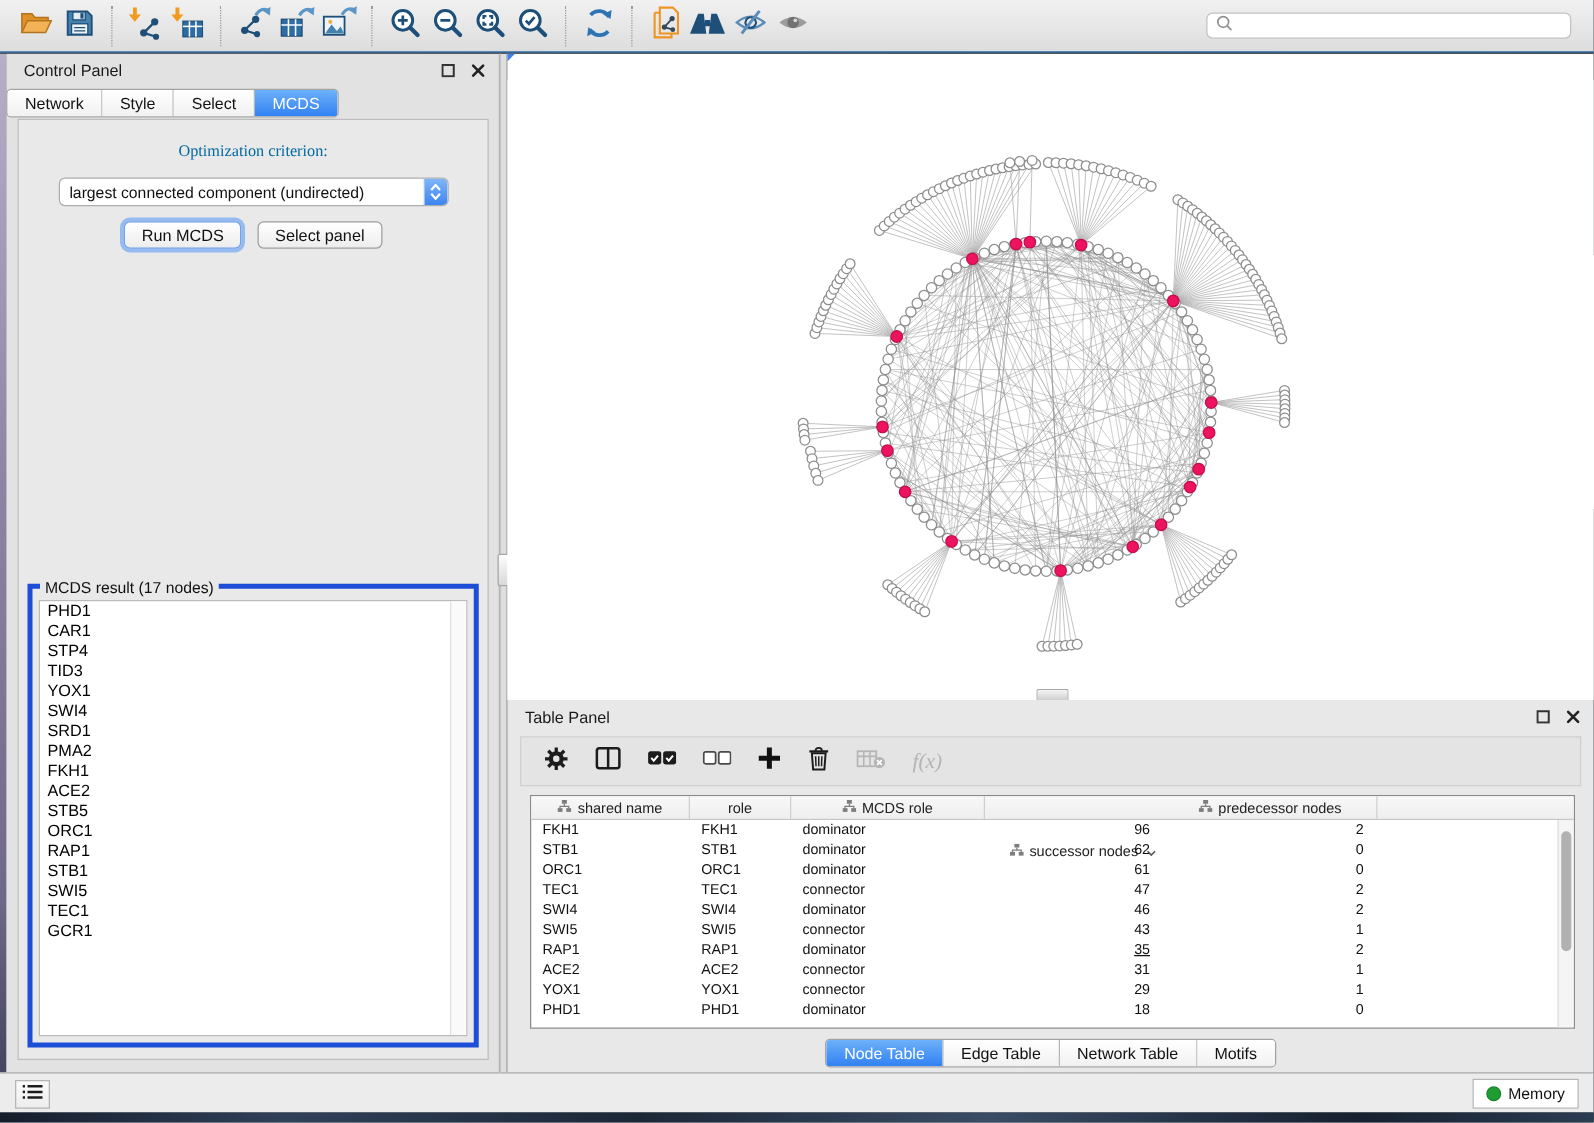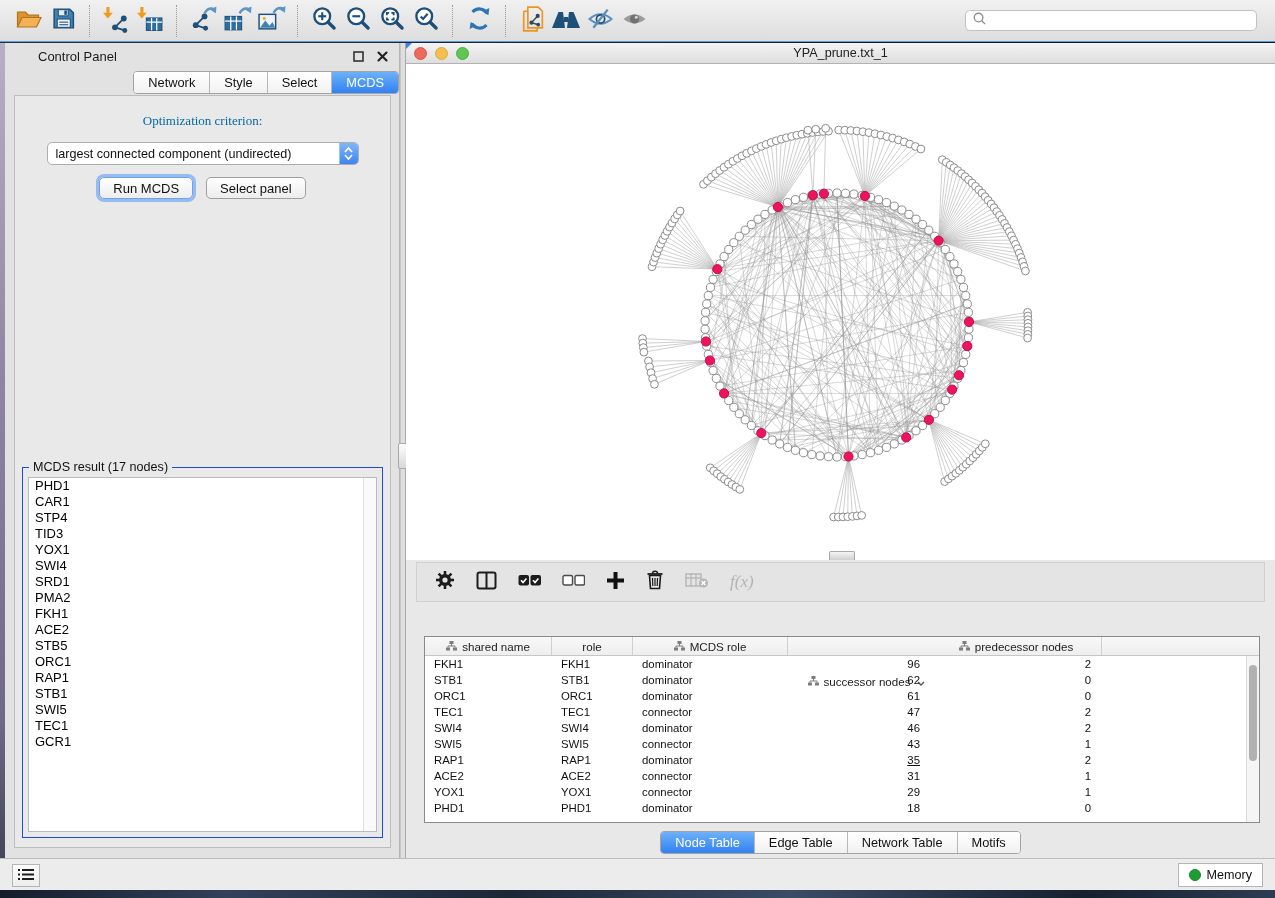--- a/index.html
+++ b/index.html
@@ -16,44 +16,44 @@
   #toolbar { position:absolute; left:0; top:0; width:1275px; height:42px;
     background:linear-gradient(#f1f1f1,#dddddd); border-bottom:1px solid #5b9bd5;
     display:flex; align-items:center; padding:0 10px 0 12px; }
   .tb-btn { width:34px; height:34px; display:flex; align-items:center; justify-content:center; border-radius:4px; cursor:default; flex:none; }
   .tb-sep { width:1px; height:32px; border-left:1px dotted #9a9a9a; margin:0 9px; flex:none; }
   #search-wrap { margin-left:auto; width:292px; height:21px; background:#fff; border:1px solid #c2c2c2; border-radius:5px;
     display:flex; align-items:center; padding-left:6px; margin-right:8px; }
   #search-input { border:none; outline:none; flex:1; height:17px; font-size:12px; background:transparent; }
 
   
-  #control-panel { position:absolute; left:5px; top:43px; width:395px; height:815px; background:#e2e2e2; border-right:1px solid #b5b5b5;padding-left:19px; }
+  #control-panel { position:absolute; left:5px; top:43px; width:395px; height:815px; background:#e2e2e2; border-right:1px solid #b5b5b5; }
   .panel-titlebar { height:27px; display:flex; align-items:center; padding:0 10px 0 14px; font-size:13px; color:#1a1a1a; }
   .panel-title-icons { margin-left:auto; display:flex; align-items:center; gap:10px; }
   .ico-btn { width:14px; height:14px; display:flex; align-items:center; justify-content:center; }
 
-  .seg-tabs { display:flex; justify-content:flex-end; margin-top:1px; }
+  .seg-tabs { display:flex; justify-content:flex-start; margin-top:1px; }
   .seg-group { display:flex; border:1px solid #a3a3a3; border-radius:4px; overflow:hidden; background:#fff; }
   .seg-tab { padding:3px 14px; font-size:12.8px; background:linear-gradient(#ffffff,#f1f1f1); border-right:1px solid #b8b8b8; color:#111; cursor:default; }
   .seg-tab:last-child { border-right:none; }
   .seg-tab.active { background:linear-gradient(#6db1f9,#3181f2); color:#fff; }
 
   #cp-content { position:absolute; left:9px; top:52px; width:377px; height:753px;
     background:#e9e9e9; border:1px solid #bdbdbd; display:flex; flex-direction:column; align-items:center; padding-top:17px; }
   #opt-label { font-size:13px; color:#0369a1;font-family:Liberation Serif, serif; }
   #opt-select { margin-top:13px; width:312px; height:23px; background:#fff; border:1px solid #adadad; border-radius:5px;
     display:flex; align-items:center; overflow:hidden; }
   #opt-select .value { flex:1; font-size:12.6px; padding-left:8px; color:#111; white-space:nowrap; }
   #opt-select .stepper { width:19px; height:23px; background:linear-gradient(#83b9f9,#3b82ef); display:flex; flex-direction:column; align-items:center; justify-content:center; gap:1px; border-left:1px solid #9ec4f2; }
   .btn-row { margin-top:12px; display:flex; gap:13px;justify-content:flex-end; }
   .mac-btn { height:22px; padding:0 13px; font-size:13px; color:#111; background:linear-gradient(#ffffff,#ededed);
     border:1px solid #9f9f9f; border-radius:5px; font-family:"Liberation Sans",sans-serif; }
   .mac-btn.focused { box-shadow:0 0 0 3px rgba(106,163,245,.65); border-color:#6ea3e8; }
   #cp-spacer { flex:1; }
-  #mcds-fieldset { width:361px; height:371px; border:1px solid #1d4ed8; margin-bottom:9px; position:relative; background:#e9e9e9;margin-top:16px; }
+  #mcds-fieldset { width:361px; height:371px; border:4px solid #1d4ed8; margin-bottom:9px; position:relative; background:#e9e9e9;margin-top:16px; }
   #mcds-legend { position:absolute; top:-8px; left:6px; background:#e9e9e9; padding:0 4px; font-size:12.6px; color:#111; }
   #mcds-list { position:absolute; left:5px; right:5px; top:9px; bottom:5px; background:#fff; border:1px solid #bbb; overflow:hidden; }
   #mcds-scroll { position:absolute; right:0; top:0; bottom:0; width:13px; background:#fafafa; border-left:1px solid #e0e0e0; }
   .mcds-item { font-size:13px; line-height:16px; padding-left:6px; color:#000; }
 
   
   #v-splitter { position:absolute; left:400px; top:43px; width:6px; height:815px; background:#dfdfdf; border-left:1px solid #c6c6c6; border-right:1px solid #a9a9a9; }
   #v-handle { position:absolute; left:-3px; top:400px; width:10px; height:26px; background:linear-gradient(#fdfdfd,#d8d8d8); border:1px solid #a8a8a8; border-radius:2px; }
 
   
@@ -357,26 +357,20 @@
       </div>
     </div>
   </div>
 
   <div id="v-splitter">
     <div id="v-handle"></div>
   </div>
 
   <div id="network-panel">
     <div id="blue-corner"></div>
-    <div id="net-titlebar">
-      <span class="traffic t-red"></span>
-      <span class="traffic t-yellow"></span>
-      <span class="traffic t-green"></span>
-      <span id="net-title">YPA_prune.txt_1</span>
-    </div>
     <div id="net-canvas">
       <svg id="net-svg" width="867" height="496" viewBox="0 0 867 496">
           <path d="M371.9 143.0 L297.5 120.3M371.9 143.0 L301.4 116.7M371.9 143.0 L305.4 113.1M371.9 143.0 L309.5 109.7M371.9 143.0 L313.7 106.5M371.9 143.0 L318.0 103.3M371.9 143.0 L322.4 100.2M371.9 143.0 L326.9 97.3M371.9 143.0 L331.4 94.5M371.9 143.0 L336.0 91.8M371.9 143.0 L340.7 89.3M371.9 143.0 L345.5 86.9M371.9 143.0 L350.3 84.6M371.9 143.0 L355.2 82.4M371.9 143.0 L360.1 80.4M371.9 143.0 L365.1 78.5M371.9 143.0 L370.2 76.8M371.9 143.0 L375.3 75.2M371.9 143.0 L380.4 73.7M371.9 143.0 L385.6 72.4M371.9 143.0 L390.8 71.2M371.9 143.0 L396.0 70.2M371.9 143.0 L401.3 69.3M371.9 143.0 L406.6 68.5M371.9 143.0 L411.9 67.9M371.9 143.0 L417.2 67.5M371.9 143.0 L422.5 67.2M406.9 131.2 L401.9 66.2M406.9 131.2 L409.7 65.2M417.9 129.7 L419.7 64.3M458.9 132.0 L432.7 66.0M458.9 132.0 L438.8 66.2M458.9 132.0 L444.8 66.5M458.9 132.0 L450.9 67.0M458.9 132.0 L456.9 67.7M458.9 132.0 L462.9 68.6M458.9 132.0 L468.9 69.7M458.9 132.0 L474.9 71.0M458.9 132.0 L480.8 72.5M458.9 132.0 L486.6 74.1M458.9 132.0 L492.4 75.9M458.9 132.0 L498.2 77.9M458.9 132.0 L503.8 80.1M458.9 132.0 L509.4 82.5M458.9 132.0 L514.9 85.0M532.6 176.7 L536.3 95.7M532.6 176.7 L540.3 98.3M532.6 176.7 L544.2 101.0M532.6 176.7 L548.0 103.7M532.6 176.7 L551.8 106.6M532.6 176.7 L555.5 109.6M532.6 176.7 L559.1 112.6M532.6 176.7 L562.6 115.8M532.6 176.7 L566.1 119.0M532.6 176.7 L569.5 122.3M532.6 176.7 L572.8 125.7M532.6 176.7 L576.0 129.1M532.6 176.7 L579.1 132.7M532.6 176.7 L582.2 136.3M532.6 176.7 L585.2 140.0M532.6 176.7 L588.0 143.7M532.6 176.7 L590.8 147.6M532.6 176.7 L593.5 151.4M532.6 176.7 L596.1 155.4M532.6 176.7 L598.6 159.4M532.6 176.7 L601.0 163.5M532.6 176.7 L603.3 167.6M532.6 176.7 L605.5 171.8M532.6 176.7 L607.6 176.1M532.6 176.7 L609.6 180.3M532.6 176.7 L611.5 184.7M532.6 176.7 L613.3 189.1M532.6 176.7 L615.0 193.5M532.6 176.7 L616.6 197.9M532.6 176.7 L618.0 202.4M532.6 176.7 L619.4 207.0M563.0 258.0 L621.6 248.3M563.0 258.0 L621.8 252.0M563.0 258.0 L621.9 255.7M563.0 258.0 L622.0 259.3M563.0 258.0 L622.0 263.0M563.0 258.0 L621.9 266.7M563.0 258.0 L621.8 270.3M563.0 258.0 L621.6 274.0M311.4 205.2 L246.0 202.7M311.4 205.2 L247.5 198.1M311.4 205.2 L249.1 193.5M311.4 205.2 L250.8 189.1M311.4 205.2 L252.7 184.6M311.4 205.2 L254.6 180.2M311.4 205.2 L256.7 175.8M311.4 205.2 L258.9 171.5M311.4 205.2 L261.1 167.3M311.4 205.2 L263.5 163.1M311.4 205.2 L266.0 159.0M311.4 205.2 L268.6 154.9M311.4 205.2 L271.3 150.9M311.4 205.2 L274.1 147.0M300.0 277.5 L236.5 274.6M300.0 277.5 L236.8 279.1M300.0 277.5 L237.3 283.6M300.0 277.5 L237.9 288.1M303.9 296.5 L242.4 297.0M303.9 296.5 L243.6 302.9M303.9 296.5 L245.0 308.7M303.9 296.5 L246.6 314.6M303.9 296.5 L248.4 320.3M355.3 369.1 L304.2 403.8M355.3 369.1 L307.7 406.8M355.3 369.1 L311.2 409.7M355.3 369.1 L314.8 412.6M355.3 369.1 L318.5 415.3M355.3 369.1 L322.2 418.0M355.3 369.1 L326.0 420.5M355.3 369.1 L329.9 423.0M355.3 369.1 L333.8 425.4M442.5 392.5 L427.6 453.0M442.5 392.5 L432.3 453.0M442.5 392.5 L437.0 452.9M442.5 392.5 L441.7 452.7M442.5 392.5 L446.4 452.4M442.5 392.5 L451.1 451.9M442.5 392.5 L455.7 451.4M522.9 355.8 L538.6 417.6M522.9 355.8 L542.4 414.9M522.9 355.8 L546.1 412.1M522.9 355.8 L549.8 409.3M522.9 355.8 L553.4 406.3M522.9 355.8 L556.9 403.3M522.9 355.8 L560.3 400.2M522.9 355.8 L563.7 397.0M522.9 355.8 L567.0 393.7M522.9 355.8 L570.2 390.3M522.9 355.8 L573.3 386.9M522.9 355.8 L576.3 383.4M522.9 355.8 L579.3 379.8" fill="none" stroke="#a8a8a8" stroke-width="0.7" opacity="0.8"></path>
           <path d="M371.9 143.0 L389.4 386.3M371.9 143.0 L559.7 290.4M371.9 143.0 L314.0 199.9M371.9 143.0 L516.6 361.5M371.9 143.0 L528.7 172.3M371.9 143.0 L551.7 314.4M371.9 143.0 L554.9 215.4M371.9 143.0 L495.8 376.0M371.9 143.0 L472.6 386.3M371.9 143.0 L431.0 393.0M371.9 143.0 L304.5 223.4M371.9 143.0 L528.7 172.3M371.9 143.0 L464.5 388.7M371.9 143.0 L339.2 355.8M371.9 143.0 L528.7 349.7M371.9 143.0 L304.5 298.6M371.9 143.0 L359.0 371.6M371.9 143.0 L314.0 322.1M371.9 143.0 L405.8 131.4M371.9 143.0 L431.0 393.0M371.9 143.0 L352.0 155.2M371.9 143.0 L389.4 386.3M371.9 143.0 L488.3 142.1M371.9 143.0 L480.5 383.4M371.9 143.0 L318.1 329.4M371.9 143.0 L495.8 146.0M371.9 143.0 L359.0 150.4M371.9 143.0 L397.5 133.3M371.9 143.0 L456.2 131.4M371.9 143.0 L345.4 361.5M371.9 143.0 L557.5 298.6M371.9 143.0 L548.0 322.1M371.9 143.0 L510.0 155.2M371.9 143.0 L339.2 355.8M406.9 131.2 L472.6 386.3M406.9 131.2 L381.5 383.4M406.9 131.2 L307.1 306.6M406.9 131.2 L381.5 383.4M406.9 131.2 L510.0 155.2M406.9 131.2 L359.0 150.4M406.9 131.2 L345.4 361.5M406.9 131.2 L464.5 388.7M406.9 131.2 L373.7 379.9M406.9 131.2 L318.1 192.6M406.9 131.2 L373.7 379.9M406.9 131.2 L339.2 166.2M406.9 131.2 L543.9 329.4M406.9 131.2 L304.5 223.4M406.9 131.2 L539.3 336.5M406.9 131.2 L299.1 256.8M417.9 129.7 L551.7 207.6M417.9 129.7 L397.5 133.3M417.9 129.7 L310.3 207.6M417.9 129.7 L333.3 172.3M417.9 129.7 L422.5 392.7M417.9 129.7 L495.8 376.0M417.9 129.7 L464.5 133.3M417.9 129.7 L300.7 282.1M417.9 129.7 L447.9 130.1M417.9 129.7 L299.1 256.8M417.9 129.7 L554.9 306.6M417.9 129.7 L488.3 142.1M417.9 129.7 L522.8 166.2M417.9 129.7 L539.3 185.5M458.9 132.0 L299.6 273.7M458.9 132.0 L562.9 265.2M458.9 132.0 L389.4 135.7M458.9 132.0 L422.5 129.3M458.9 132.0 L299.6 248.3M458.9 132.0 L300.7 282.1M458.9 132.0 L304.5 223.4M458.9 132.0 L431.0 393.0M458.9 132.0 L557.5 298.6M458.9 132.0 L561.3 239.9M458.9 132.0 L510.0 366.8M458.9 132.0 L381.5 138.6M458.9 132.0 L464.5 388.7M458.9 132.0 L397.5 133.3M458.9 132.0 L397.5 133.3M458.9 132.0 L516.6 160.5M458.9 132.0 L562.4 273.7M458.9 132.0 L439.5 129.3M532.6 176.7 L559.7 290.4M532.6 176.7 L559.7 231.6M532.6 176.7 L304.5 223.4M532.6 176.7 L373.7 379.9M532.6 176.7 L472.6 135.7M532.6 176.7 L366.2 146.0M532.6 176.7 L373.7 142.1M532.6 176.7 L488.3 142.1M532.6 176.7 L366.2 376.0M532.6 176.7 L447.9 130.1M532.6 176.7 L548.0 199.9M532.6 176.7 L352.0 366.8M532.6 176.7 L439.5 129.3M532.6 176.7 L464.5 388.7M532.6 176.7 L559.7 231.6M532.6 176.7 L456.2 390.6M532.6 176.7 L456.2 131.4M532.6 176.7 L447.9 130.1M532.6 176.7 L528.7 349.7M532.6 176.7 L310.3 207.6M532.6 176.7 L333.3 172.3M532.6 176.7 L345.4 361.5M532.6 176.7 L300.7 282.1M532.6 176.7 L373.7 379.9M532.6 176.7 L562.9 256.8M532.6 176.7 L456.2 131.4M532.6 176.7 L522.8 166.2M532.6 176.7 L405.8 131.4M563.0 258.0 L559.7 290.4M563.0 258.0 L495.8 376.0M563.0 258.0 L559.7 290.4M563.0 258.0 L472.6 386.3M563.0 258.0 L562.9 265.2M563.0 258.0 L516.6 361.5M563.0 258.0 L562.9 265.2M563.0 258.0 L327.8 178.7M563.0 258.0 L539.3 336.5M563.0 258.0 L534.2 178.7M561.3 282.1 L557.5 298.6M561.3 282.1 L414.1 130.1M561.3 282.1 L472.6 135.7M561.3 282.1 L314.0 322.1M561.3 282.1 L562.9 256.8M561.3 282.1 L439.5 129.3M553.0 311.3 L554.9 215.4M553.0 311.3 L397.5 388.7M553.0 311.3 L551.7 314.4M553.0 311.3 L299.6 248.3M553.0 311.3 L464.5 388.7M553.0 311.3 L439.5 129.3M553.0 311.3 L464.5 388.7M553.0 311.3 L543.9 192.6M546.1 325.6 L472.6 135.7M546.1 325.6 L510.0 155.2M546.1 325.6 L522.8 355.8M546.1 325.6 L302.3 290.4M546.1 325.6 L557.5 223.4M546.1 325.6 L389.4 386.3M546.1 325.6 L559.7 231.6M546.1 325.6 L543.9 192.6M522.9 355.8 L464.5 388.7M522.9 355.8 L302.3 231.6M522.9 355.8 L554.9 306.6M522.9 355.8 L333.3 172.3M522.9 355.8 L559.7 290.4M522.9 355.8 L539.3 185.5M522.9 355.8 L472.6 135.7M522.9 355.8 L381.5 383.4M522.9 355.8 L300.7 239.9M522.9 355.8 L366.2 376.0M522.9 355.8 L503.0 371.6M522.9 355.8 L559.7 231.6M522.9 355.8 L516.6 361.5M522.9 355.8 L304.5 223.4M500.2 373.4 L551.7 314.4M500.2 373.4 L373.7 142.1M500.2 373.4 L366.2 376.0M500.2 373.4 L539.3 185.5M500.2 373.4 L322.7 336.5M500.2 373.4 L318.1 329.4M500.2 373.4 L480.5 383.4M500.2 373.4 L300.7 239.9M500.2 373.4 L522.8 166.2M500.2 373.4 L345.4 160.5M500.2 373.4 L488.3 142.1M500.2 373.4 L327.8 343.3M500.2 373.4 L510.0 155.2M500.2 373.4 L373.7 142.1M500.2 373.4 L562.4 273.7M500.2 373.4 L456.2 131.4M442.5 392.5 L539.3 336.5M442.5 392.5 L456.2 390.6M442.5 392.5 L559.7 290.4M442.5 392.5 L300.7 239.9M442.5 392.5 L431.0 129.0M442.5 392.5 L431.0 129.0M442.5 392.5 L389.4 386.3M442.5 392.5 L516.6 361.5M442.5 392.5 L562.4 248.3M442.5 392.5 L310.3 207.6M442.5 392.5 L299.1 265.2M442.5 392.5 L510.0 155.2M442.5 392.5 L310.3 314.4M442.5 392.5 L488.3 142.1M442.5 392.5 L310.3 314.4M442.5 392.5 L472.6 386.3M442.5 392.5 L548.0 322.1M442.5 392.5 L431.0 129.0M442.5 392.5 L557.5 298.6M442.5 392.5 L373.7 142.1M442.5 392.5 L534.2 343.3M442.5 392.5 L562.9 265.2M355.3 369.1 L366.2 376.0M355.3 369.1 L302.3 290.4M355.3 369.1 L439.5 129.3M355.3 369.1 L381.5 383.4M355.3 369.1 L299.1 256.8M355.3 369.1 L352.0 366.8M355.3 369.1 L522.8 166.2M355.3 369.1 L397.5 133.3M355.3 369.1 L366.2 376.0M355.3 369.1 L516.6 160.5M355.3 369.1 L333.3 172.3M355.3 369.1 L495.8 376.0M355.3 369.1 L516.6 361.5M355.3 369.1 L352.0 366.8M355.3 369.1 L522.8 166.2M355.3 369.1 L304.5 298.6M355.3 369.1 L359.0 150.4M355.3 369.1 L522.8 355.8M318.1 329.4 L503.0 150.4M318.1 329.4 L561.3 239.9M318.1 329.4 L561.3 239.9M318.1 329.4 L352.0 155.2M318.1 329.4 L543.9 329.4M318.1 329.4 L422.5 129.3M318.1 329.4 L495.8 376.0M318.1 329.4 L554.9 306.6M318.1 329.4 L345.4 361.5M318.1 329.4 L359.0 150.4M303.9 296.5 L322.7 185.5M303.9 296.5 L554.9 215.4M303.9 296.5 L397.5 388.7M303.9 296.5 L345.4 361.5M303.9 296.5 L439.5 392.7M303.9 296.5 L562.4 248.3M300.0 277.5 L539.3 185.5M300.0 277.5 L373.7 142.1M300.0 277.5 L464.5 388.7M300.0 277.5 L447.9 391.9M300.0 277.5 L464.5 133.3M311.4 205.2 L422.5 392.7M311.4 205.2 L345.4 361.5M311.4 205.2 L299.6 248.3M311.4 205.2 L381.5 138.6M311.4 205.2 L439.5 392.7M311.4 205.2 L522.8 166.2M311.4 205.2 L464.5 388.7M311.4 205.2 L307.1 215.4M311.4 205.2 L472.6 135.7M311.4 205.2 L495.8 146.0M311.4 205.2 L543.9 329.4M311.4 205.2 L333.3 349.7M551.7 314.4 L381.5 383.4M439.5 392.7 L299.6 248.3M431.0 129.0 L562.9 256.8M300.7 239.9 L300.7 239.9M495.8 376.0 L559.7 231.6M503.0 371.6 L464.5 133.3M366.2 146.0 L345.4 361.5M302.3 231.6 L559.7 231.6M551.7 314.4 L300.7 282.1M557.5 223.4 L389.4 386.3M302.3 231.6 L389.4 386.3M559.7 290.4 L307.1 215.4M480.5 383.4 L551.7 314.4M562.9 256.8 L559.7 290.4M472.6 386.3 L464.5 133.3M405.8 390.6 L431.0 129.0M464.5 388.7 L314.0 199.9M557.5 298.6 L345.4 361.5M359.0 371.6 L543.9 329.4M389.4 135.7 L539.3 185.5M302.3 231.6 L561.3 282.1M373.7 142.1 L322.7 185.5M488.3 142.1 L366.2 146.0M318.1 192.6 L327.8 343.3M300.7 282.1 L302.3 231.6M480.5 138.6 L431.0 393.0M534.2 343.3 L480.5 138.6M559.7 231.6 L480.5 138.6M488.3 379.9 L405.8 131.4M522.8 355.8 L480.5 383.4M456.2 390.6 L554.9 306.6M456.2 131.4 L543.9 192.6M559.7 290.4 L414.1 130.1M431.0 129.0 L548.0 199.9" fill="none" stroke="#8f8f8f" stroke-width="0.7" opacity="0.5"></path>
           <circle cx="431.0" cy="129.0" r="4.1" fill="#ffffff" stroke="#8c8c8c" stroke-width="1"></circle>
           <circle cx="439.5" cy="129.3" r="4.1" fill="#ffffff" stroke="#8c8c8c" stroke-width="1"></circle>
           <circle cx="447.9" cy="130.1" r="4.1" fill="#ffffff" stroke="#8c8c8c" stroke-width="1"></circle>
           <circle cx="456.2" cy="131.4" r="4.1" fill="#ffffff" stroke="#8c8c8c" stroke-width="1"></circle>
           <circle cx="464.5" cy="133.3" r="4.1" fill="#ffffff" stroke="#8c8c8c" stroke-width="1"></circle>
           <circle cx="472.6" cy="135.7" r="4.1" fill="#ffffff" stroke="#8c8c8c" stroke-width="1"></circle>
@@ -624,20 +618,38 @@
           <circle cx="318.1" cy="329.4" r="4.6" fill="#ee135f" stroke="#c40d4e" stroke-width="1"></circle>
           <circle cx="303.9" cy="296.5" r="4.6" fill="#ee135f" stroke="#c40d4e" stroke-width="1"></circle>
           <circle cx="300.0" cy="277.5" r="4.6" fill="#ee135f" stroke="#c40d4e" stroke-width="1"></circle>
           <circle cx="311.4" cy="205.2" r="4.6" fill="#ee135f" stroke="#c40d4e" stroke-width="1"></circle>
         </svg>
       <div id="h-handle"></div>
     </div>
   </div>
 
   <div id="table-panel">
+    <div class="panel-titlebar">
+      <span>Table Panel</span>
+      <span class="panel-title-icons">
+        <span class="ico-btn">
+            <svg width="11" height="11" viewBox="0 0 11 11">
+              <rect x="1" y="1" width="9" height="9" fill="none" stroke="#333" stroke-width="1.6"></rect>
+            </svg>
+          </span>
+        <span class="ico-btn">
+            <svg width="11" height="11" viewBox="0 0 11 11">
+              <g stroke="#222" stroke-width="2.1" stroke-linecap="round">
+                <line x1="1.5" y1="1.5" x2="9.5" y2="9.5"></line>
+                <line x1="9.5" y1="1.5" x2="1.5" y2="9.5"></line>
+              </g>
+            </svg>
+          </span>
+      </span>
+    </div>
     <div id="tp-toolbar">
       <span class="tp-ico">
           <span>
         <svg width="20" height="20" viewBox="0 0 20 20">
               <g stroke="#1c1c1c" stroke-width="2.6">
                 <line x1="10" y1="1" x2="10" y2="19"></line>
                 <line x1="1" y1="10" x2="19" y2="10"></line>
                 <line x1="3.6" y1="3.6" x2="16.4" y2="16.4"></line>
                 <line x1="16.4" y1="3.6" x2="3.6" y2="16.4"></line>
               </g>

